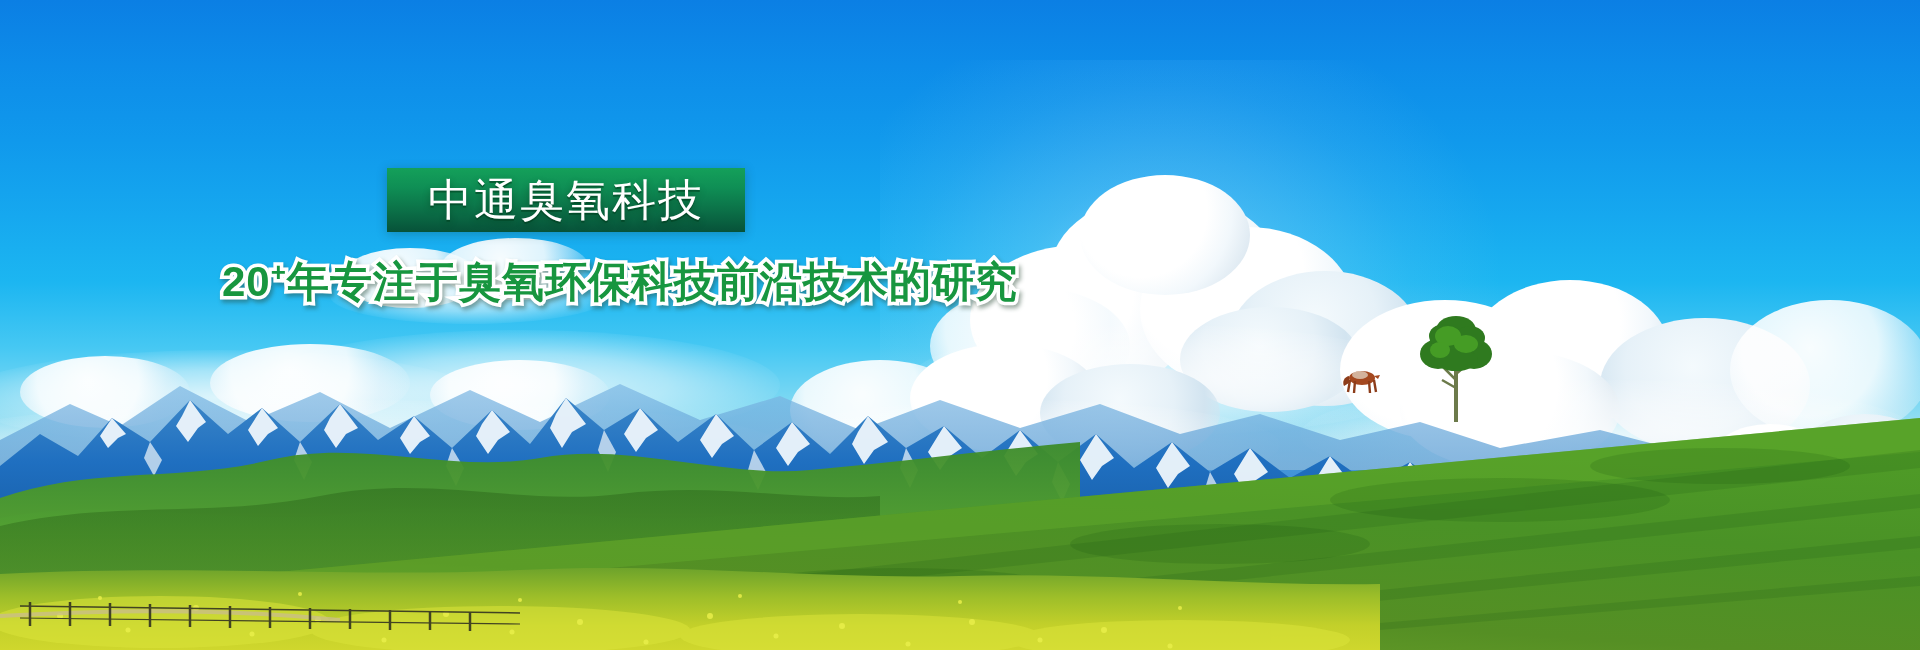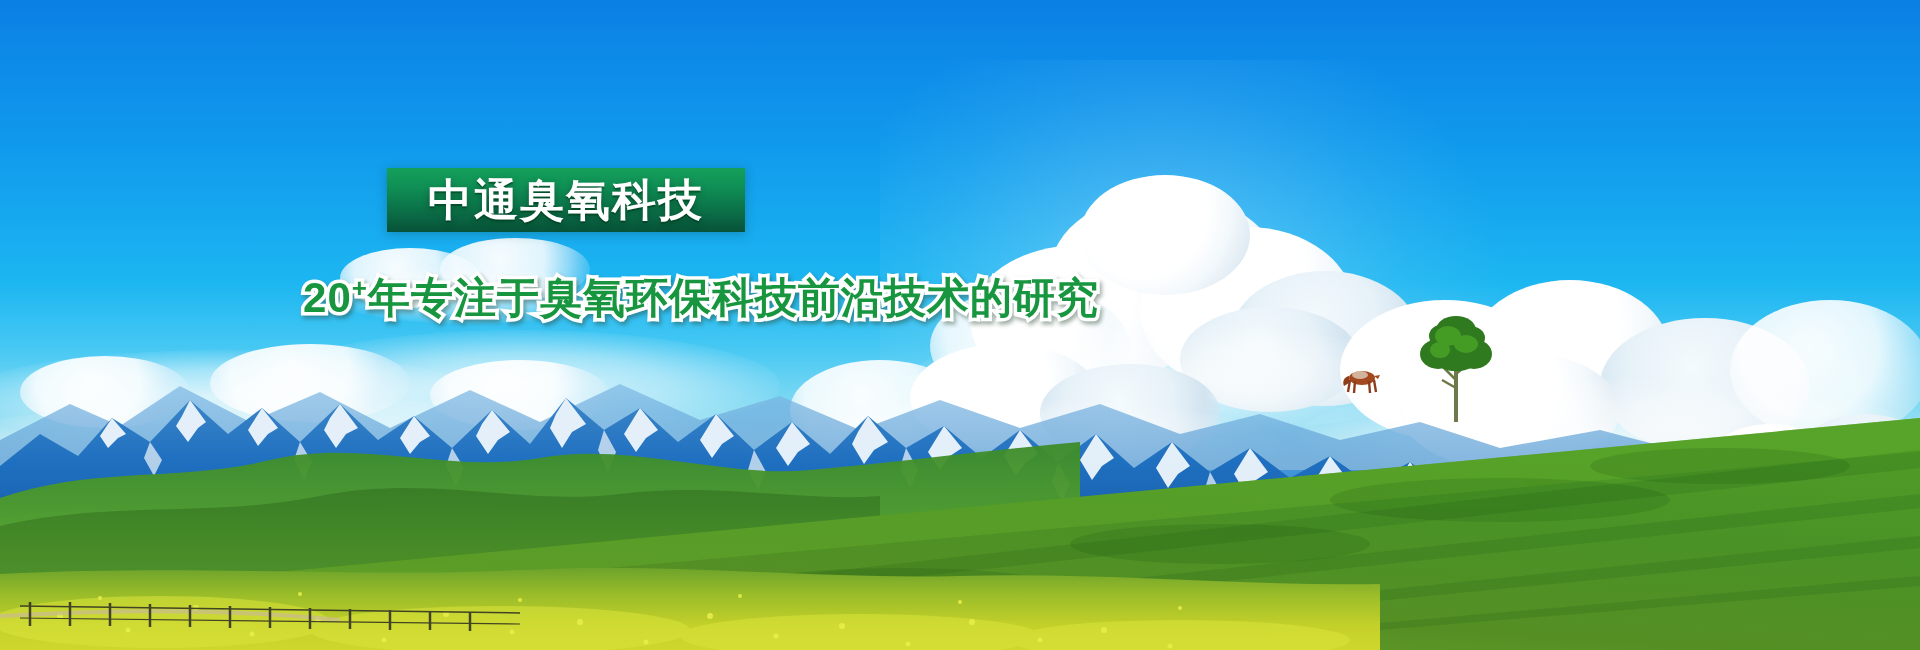--- a/index.html
+++ b/index.html
@@ -72,42 +72,42 @@
   }
 
   .title-plate{
     position:absolute;left:387px;top:18px;
     width:358px;height:64px;
     background:linear-gradient(to bottom,#14a05a 0%,#0f8f55 30%,#0b6f47 68%,#075239 100%);
     display:flex;align-items:center;justify-content:center;
     box-shadow:0 2px 10px rgba(0,40,20,0.25);
   }
   .title-plate .title-text{
-    font-size:44px;font-weight:bold;color:#ffffff;
+    font-size:44px;font-weight:normal;color:#ffffff;
     letter-spacing:2px;line-height:1;
     text-shadow:
       0 2px 0 rgba(0,60,30,0.55),
       0 3px 7px rgba(0,50,25,0.45);
     white-space:nowrap;
   }
 
   .tagline{
     position:absolute;left:0;width:1180px;
     font-size:42px;font-weight:bold;
     color:#17963f;
     letter-spacing:1px;
     white-space:nowrap;
     text-align:left;
     padding-left:222px;
     box-sizing:border-box;
     -webkit-text-stroke:7px #ffffff;
     paint-order:stroke fill;
     filter:drop-shadow(2px 3px 2px rgba(40,70,50,0.45));
   }
-  .tagline-1{top:120px;text-align:center;}
+  .tagline-1{top:104px;}
   .tagline-2{top:172px;padding-left:222px;}
 
   .sup-plus{
     font-size:26px;
     vertical-align:super;
     line-height:0;
   }
   .gap{display:inline-block;width:18px;}
 </style>
 </head>

